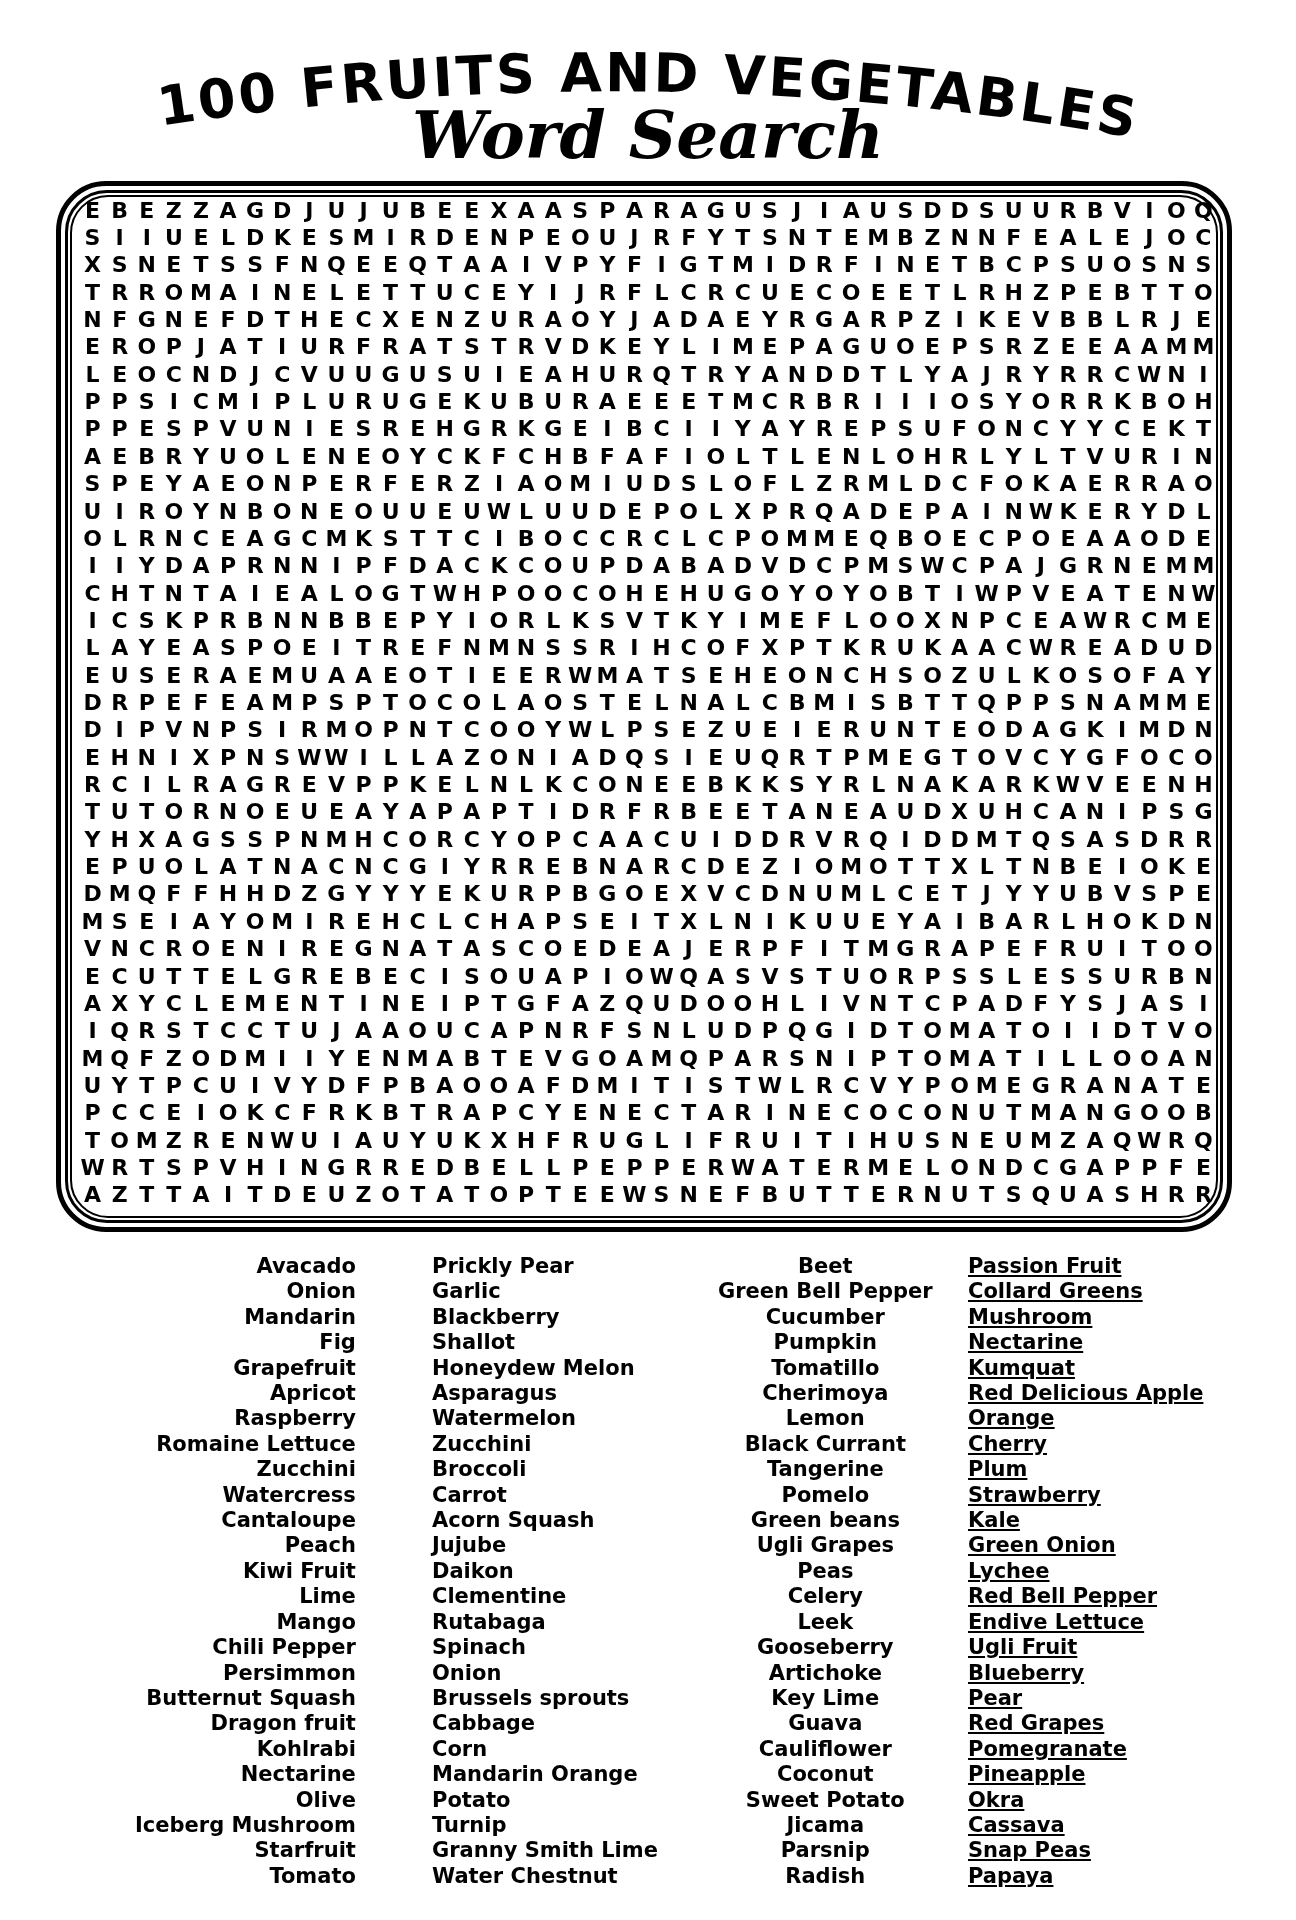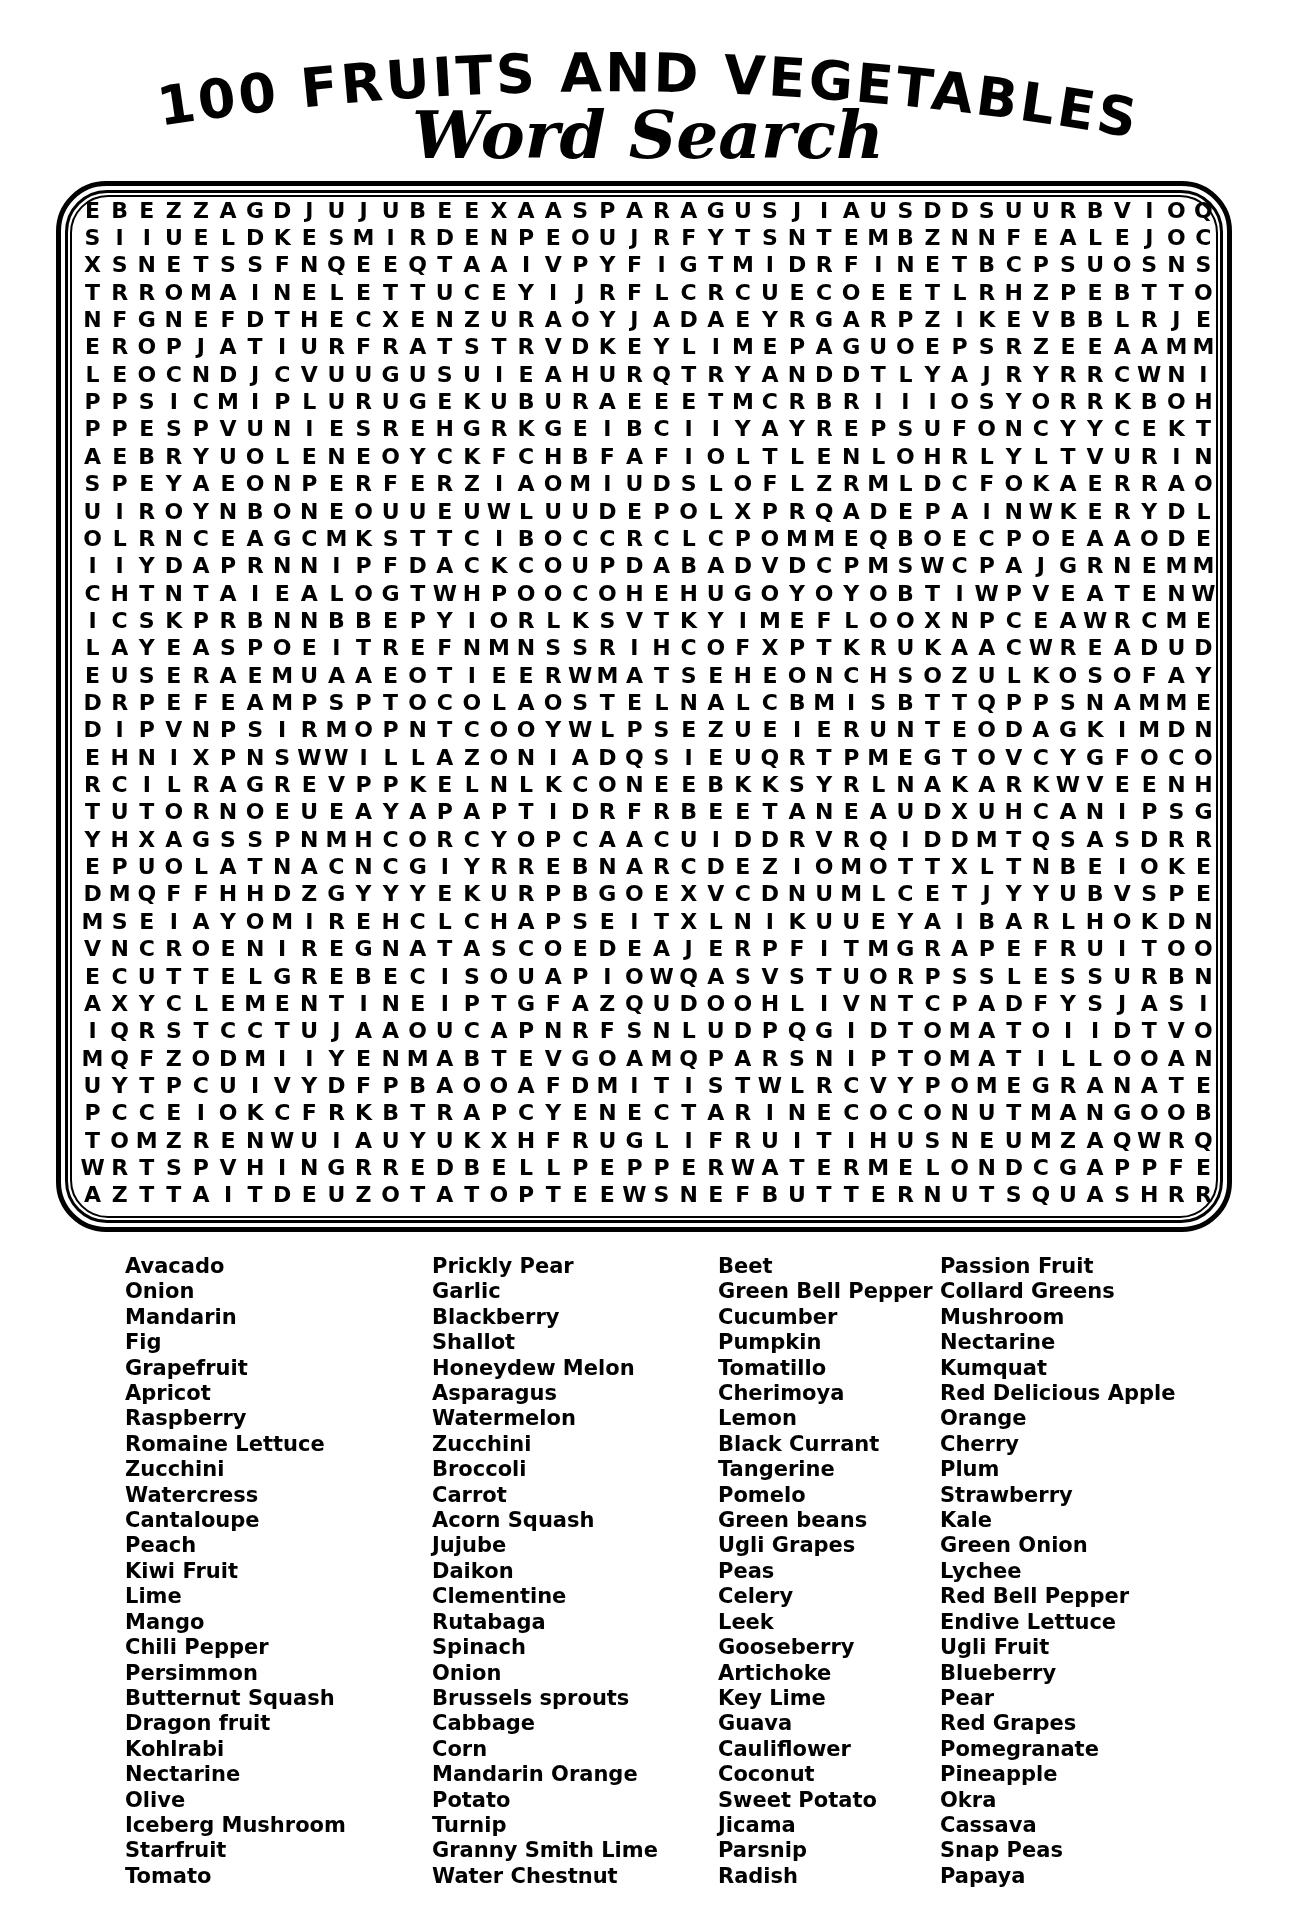--- a/index.html
+++ b/index.html
@@ -55,24 +55,24 @@
 
   
   .word-col {
     position: absolute;
     top: 1254px;
     font-weight: bold;
     font-size: 21px;
     line-height: 25.4px;
     white-space: nowrap;
   }
-  .word-col.c0 { left: 125px; }
+  .word-col.c0 { left: 135px; text-align: right; }
   .word-col.c1 { left: 432px; }
-  .word-col.c2 { left: 718px; }
-  .word-col.c3 { left: 940px; }
+  .word-col.c2 { left: 718px; text-align: center; }
+  .word-col.c3 { left: 968px; text-decoration: underline; }
 </style>
 </head>
 <body>
 
 <svg class="title-svg" width="1296" height="200" viewBox="0 0 1296 200">
   <path id="title-arc" d="M 88 138 Q 648 38 1208 152" fill="none"></path>
   <text font-family="'DejaVu Sans', sans-serif" font-weight="bold" font-size="54" letter-spacing="3" fill="#000">
     <textPath href="#title-arc" startOffset="50%" text-anchor="middle">100 FRUITS AND VEGETABLES</textPath>
   </text>
   <text x="648" y="158" text-anchor="middle" font-family="'DejaVu Serif', serif" font-style="italic" font-weight="bold" font-size="66" fill="#000">Word Search</text>

